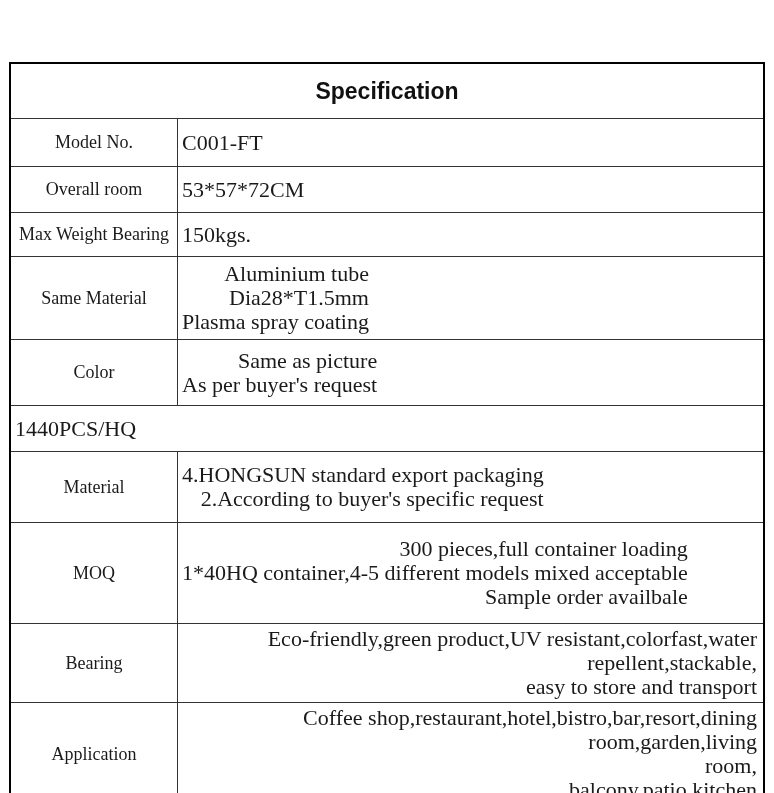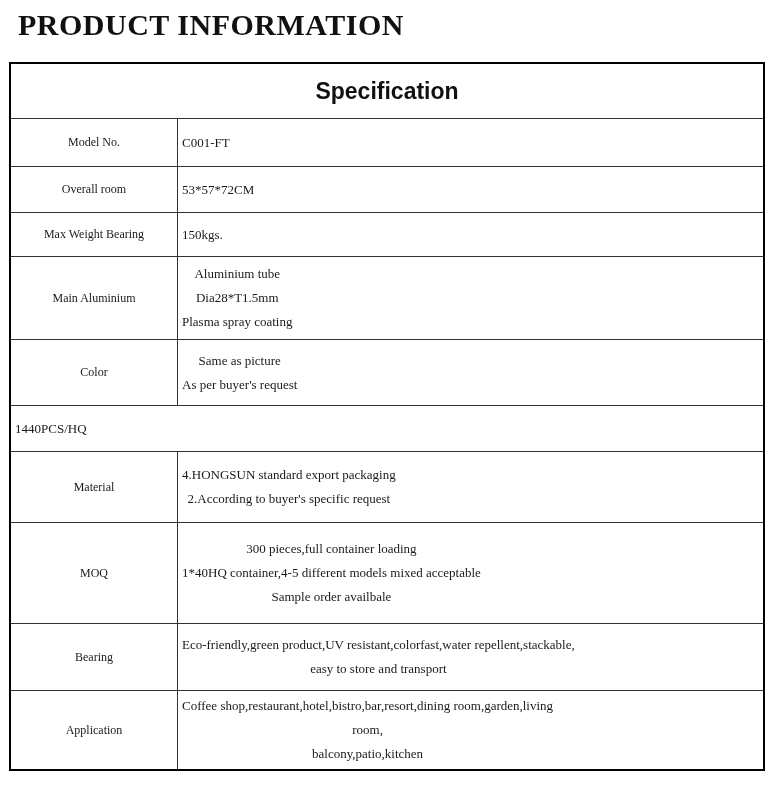--- a/index.html
+++ b/index.html
@@ -47,42 +47,41 @@
     border-top: 1px solid #333333;
   }
   .spec-label {
     width: 167px;
     flex: 0 0 167px;
     border-right: 1px solid #333333;
     display: flex;
     align-items: center;
     justify-content: center;
     text-align: center;
-    font-size: 12px;
+    font-size: 18px;
     padding: 2px 2px;
     box-sizing: border-box;
   }
   .spec-value {
     flex: 1;
     display: flex;
     align-items: center;
-    font-size: 13px;
+    font-size: 22px;
     line-height: 24px;
     padding: 3px 6px 3px 4px;
     box-sizing: border-box;
     white-space: pre-line;
-    text-align: center;
+    text-align: right;
   }
 </style>
 </head>
 <body>
 
 <div class="page">
 
-  <h1 class="page-title">PRODUCT INFORMATION</h1>
 
   <div class="spec-table">
 
     <div class="spec-header">Specification</div>
 
     <div class="spec-row" style="min-height:47px">
       <div class="spec-label">Model No.</div>
       <div class="spec-value">C001-FT</div>
     </div>
 
@@ -90,21 +89,21 @@
       <div class="spec-label">Overall room</div>
       <div class="spec-value">53*57*72CM</div>
     </div>
 
     <div class="spec-row" style="min-height:43px">
       <div class="spec-label">Max Weight Bearing</div>
       <div class="spec-value">150kgs.</div>
     </div>
 
     <div class="spec-row" style="min-height:82px">
-      <div class="spec-label">Main Aluminium</div>
+      <div class="spec-label">Same Material</div>
       <div class="spec-value">Aluminium tube
 Dia28*T1.5mm
 Plasma spray coating</div>
     </div>
 
     <div class="spec-row" style="min-height:65px">
       <div class="spec-label">Color</div>
       <div class="spec-value">Same as picture
 As per buyer's request</div>
     </div>

